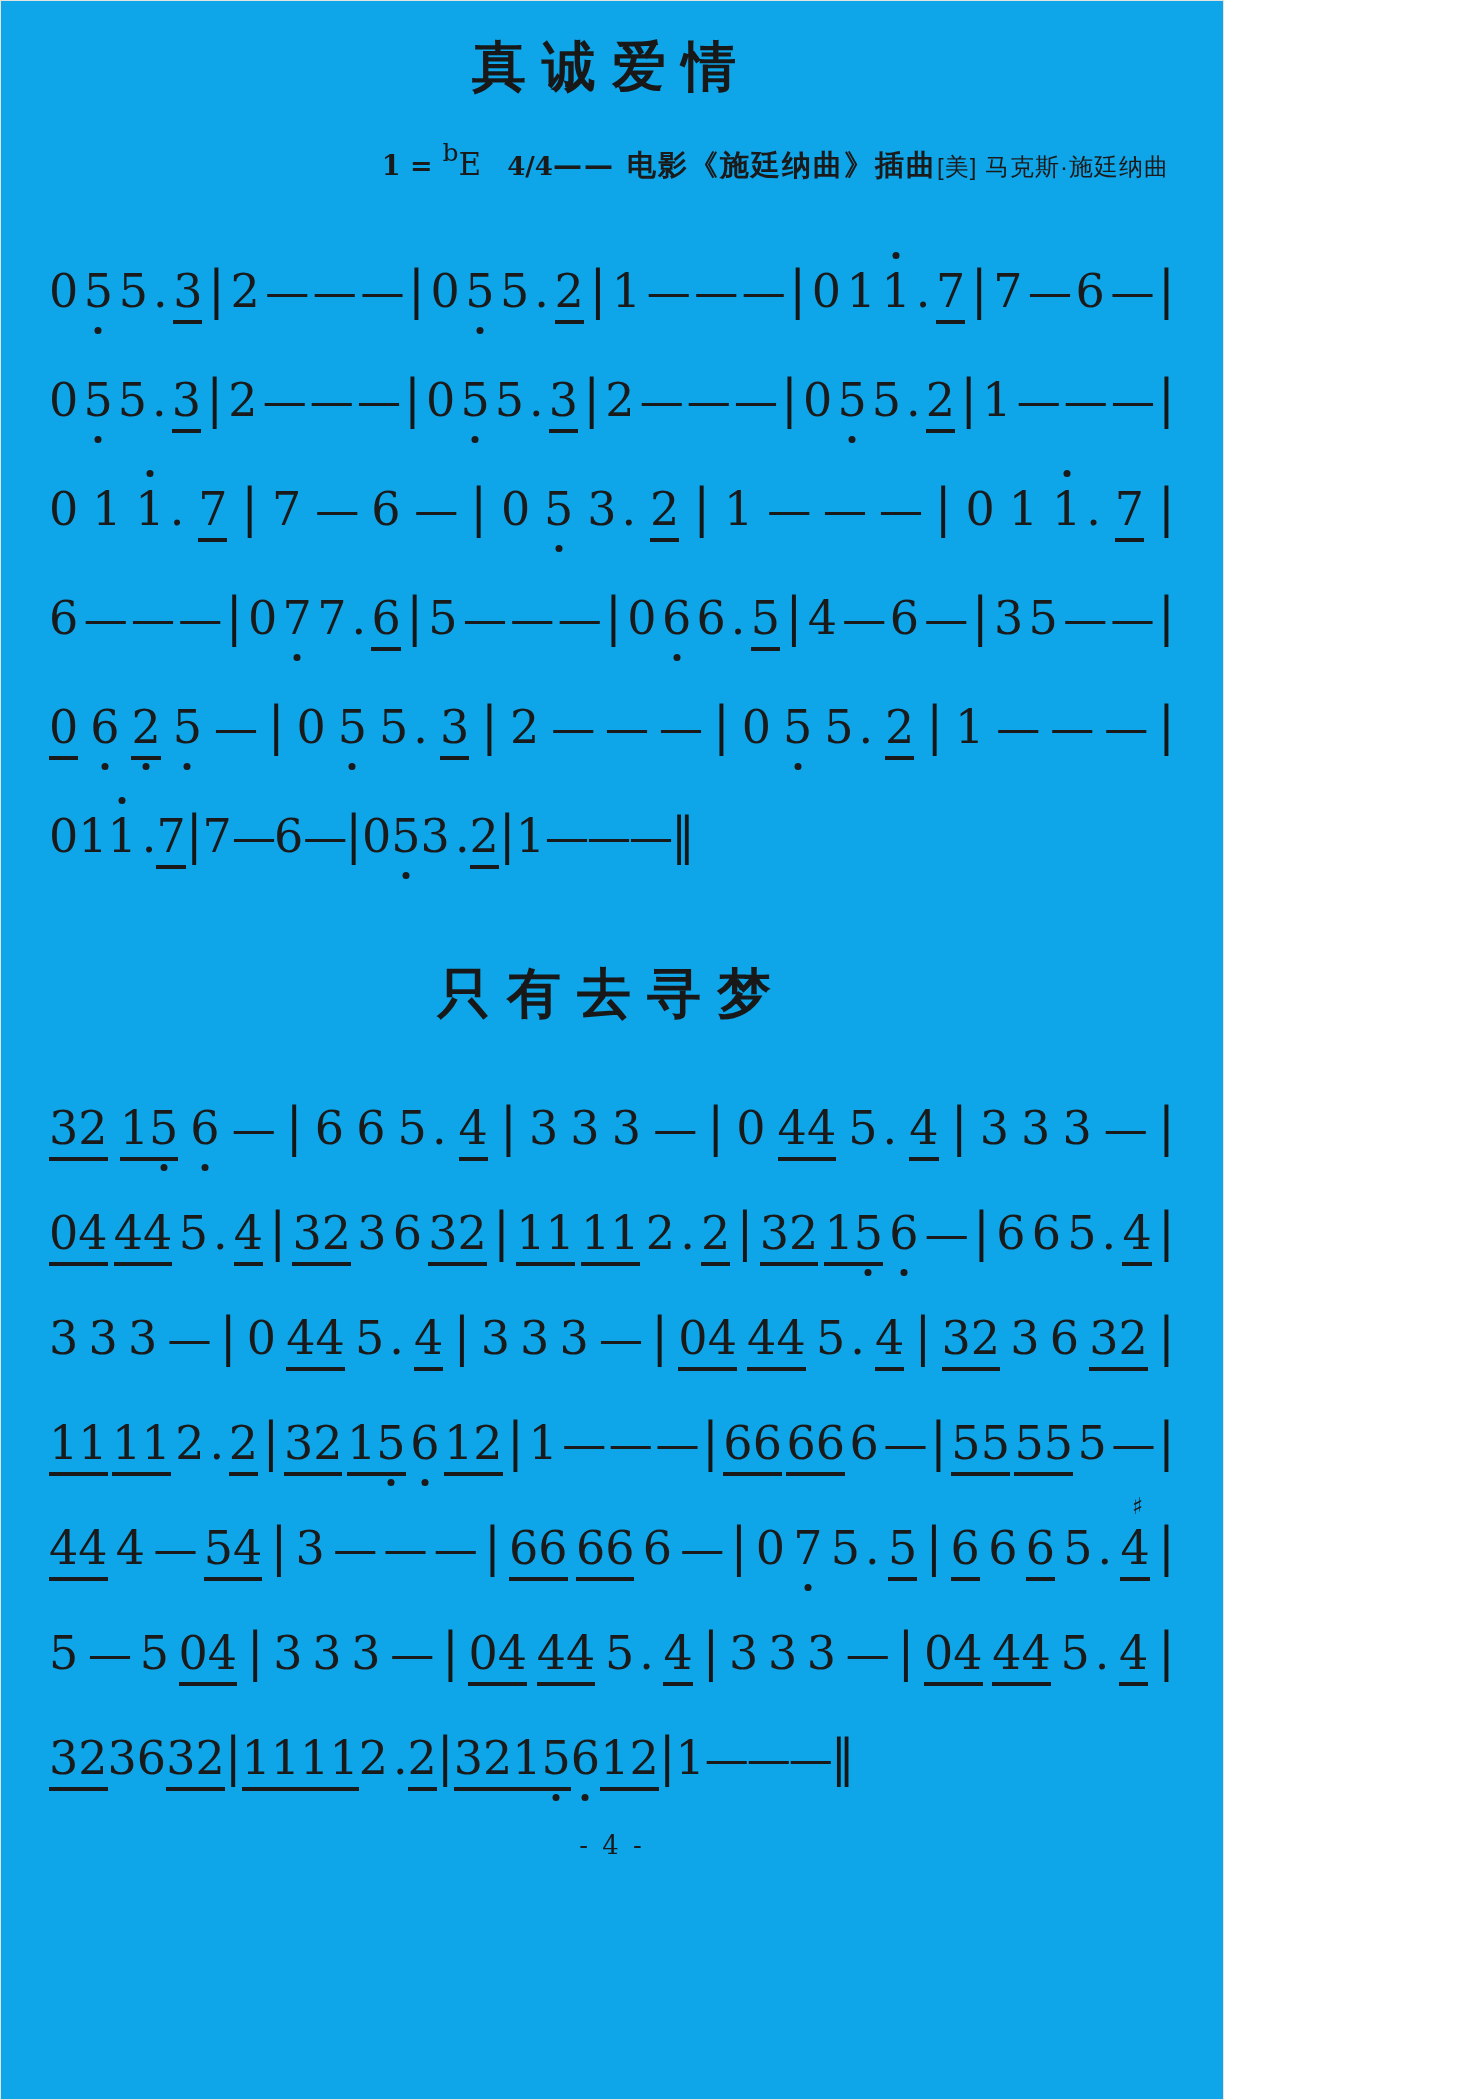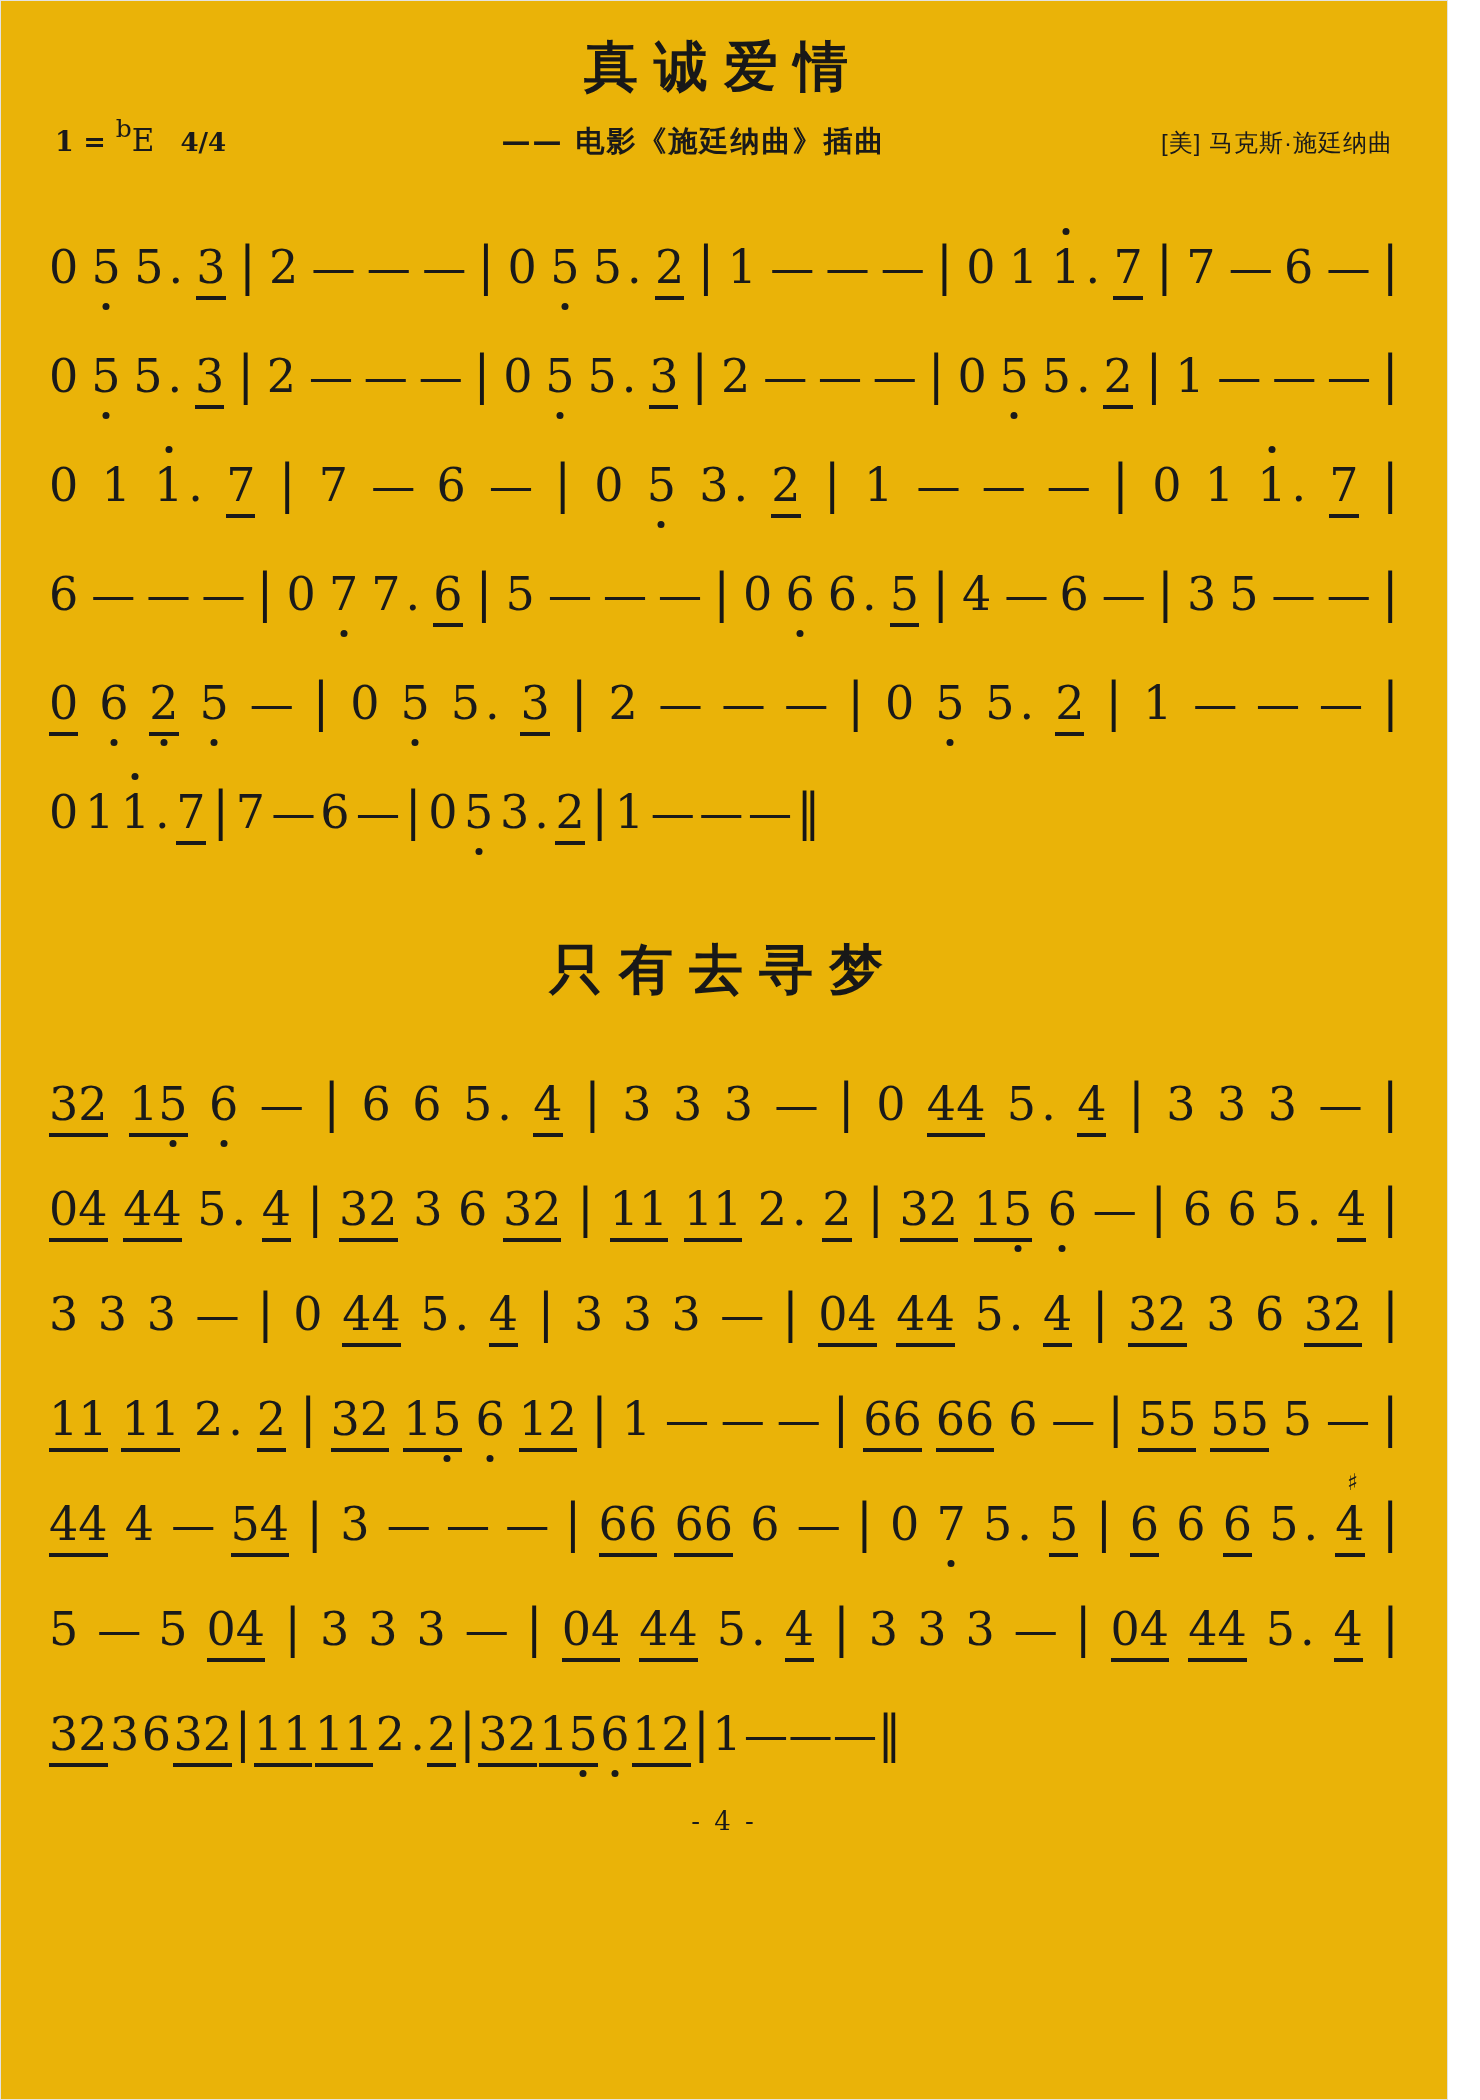--- a/index.html
+++ b/index.html
@@ -1,39 +1,39 @@
 <!DOCTYPE html>
 <html><head>
 <meta charset="utf-8">
 <style>
   * { margin:0; padding:0; box-sizing:border-box; }
   html,body { background:#ffffff; }
   .page {
     position:relative;
-    width:1448px; height:2100px;
-    background:#eab308;
+    width:1224px; height:2100px;
+    background:#0ea5e9;
     border:1px solid #e3e3e1;
     font-family:"DejaVu Serif", serif;
     color:#1a1a1a;
     padding:30px 48px 0 48px;
     overflow:hidden;
   }
   .song-title {
     text-align:center;
     font-size:54px;
     font-weight:bold;
     letter-spacing:16px;
     font-family:"DejaVu Serif", serif;
     color:#181818;
   }
   .meta-row {
     display:flex;
-    justify-content:space-between;
+    justify-content:flex-end;
     align-items:baseline;
-    margin-top:18px;
+    margin-top:42px;
     padding:0 6px;
   }
   .key-group {
     font-size:27px;
     font-weight:bold;
     white-space:nowrap;
   }
   .key-accidental {
     display:inline-block;
     font-size:25px;

